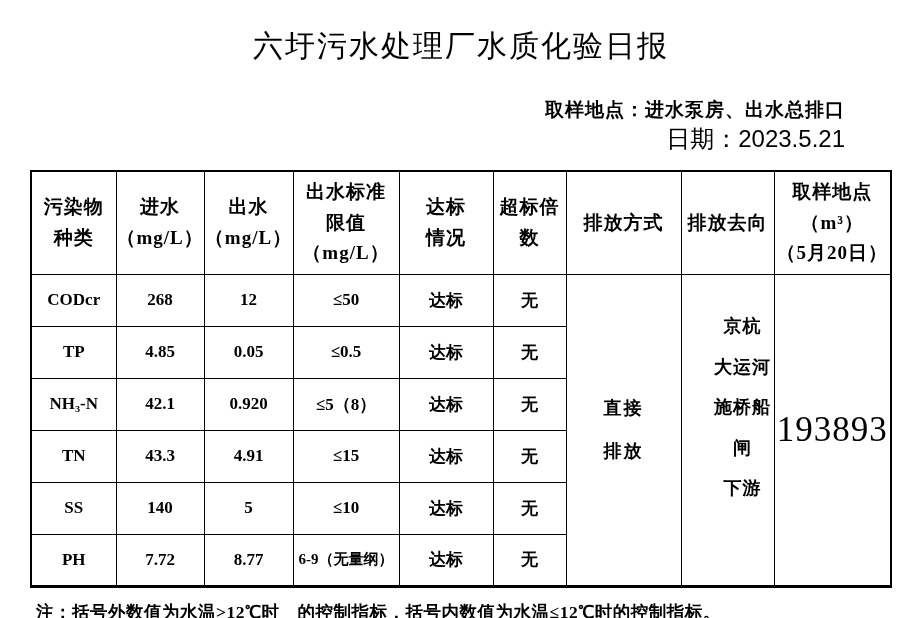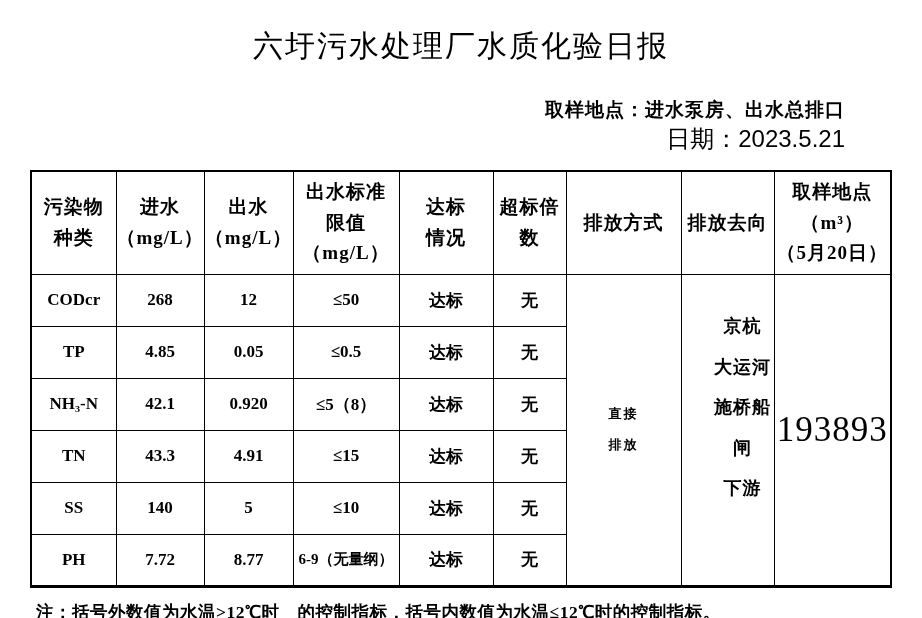--- a/index.html
+++ b/index.html
@@ -64,21 +64,21 @@
     line-height: 1.6;
     letter-spacing: 1px;
   }
   td {
     font-size: 17px;
     font-weight: 700;
   }
   td.small-text { font-size: 15px; letter-spacing: 0; margin-top: 20px; }
 
   td.merged-method {
-    font-size: 13px;
+    font-size: 18px;
     line-height: 2.35;
     letter-spacing: 2px;
   }
   td.merged-dest { vertical-align: middle; padding-left: 30px; }
   td.merged-dest .dest-inner {
     display: inline-block;
     font-size: 18px;
     line-height: 2.25;
     letter-spacing: 1px;
     transform: translateY(-22px);

